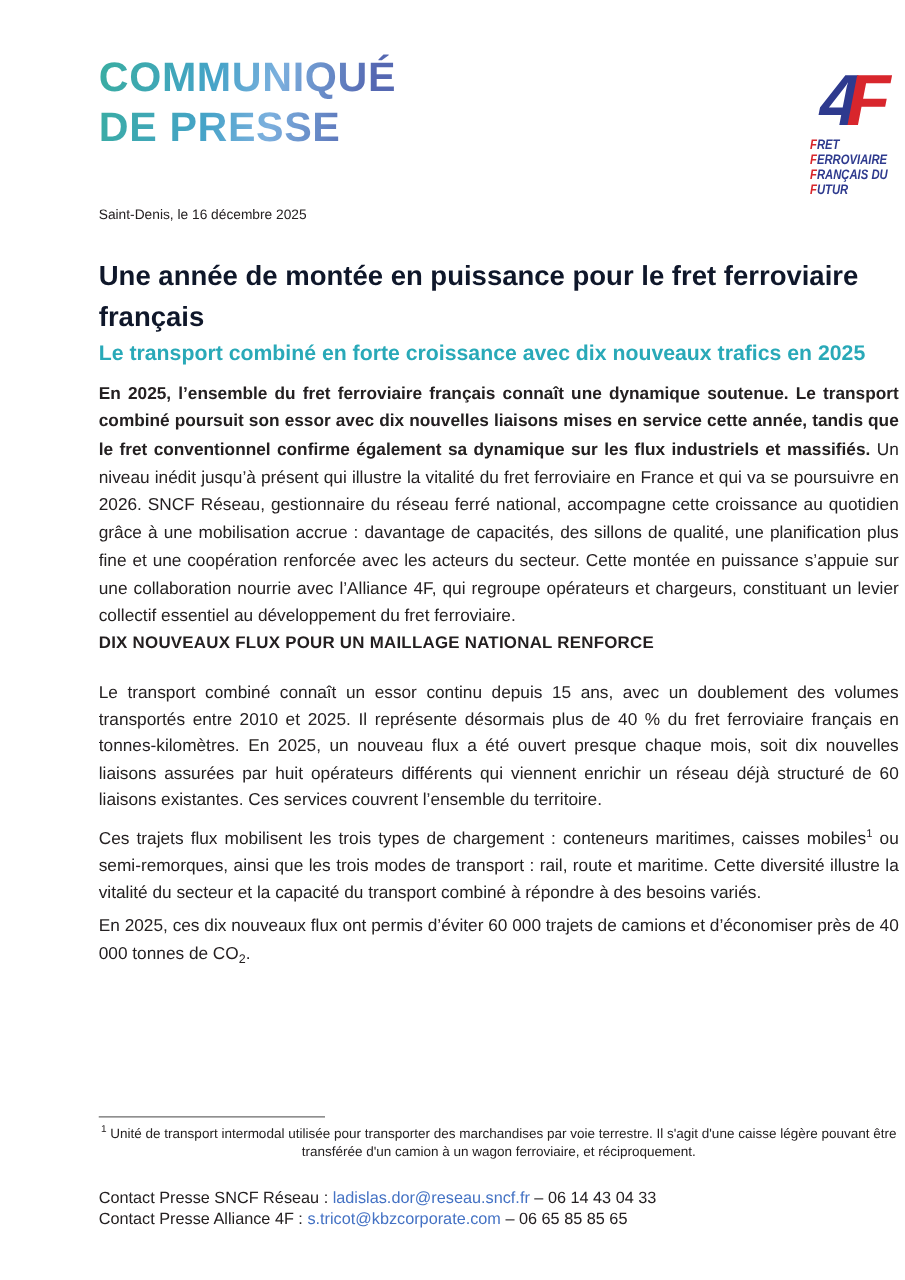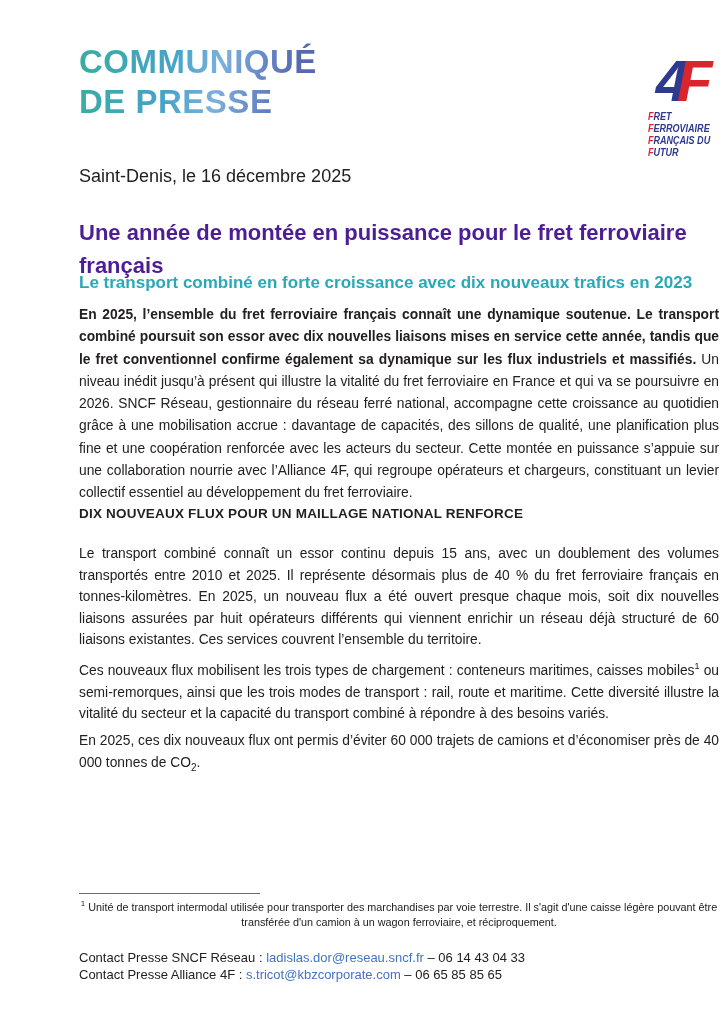--- a/index.html
+++ b/index.html
@@ -21,22 +21,22 @@
   .logo4f-mark { font-style:italic; font-weight:800; font-size:58px; line-height:58px; letter-spacing:-2px; }
   .logo4f-mark .n4 { color:#2e3a8e; }
   .logo4f-mark .fF { color:#d8262c; margin-left:-9px; }
   .logo4f-text { margin-left:6px; font-style:italic; font-weight:700; font-size:11px; line-height:12px; color:#2e3a8e; transform:scaleX(0.82); transform-origin:left center; white-space:nowrap; }
   .logo4f-text .red { color:#d8262c; }
   
   .sncf { width:100px; text-align:center; }
   .sncf-sub { margin-top:2px; font-weight:700; font-size:12px; letter-spacing:5px; color:#8c1d5e; text-indent:5px; }
   
   .abs { position:absolute; left:43px; width:640px; }
-  .dateline { top:166px; font-size:18px; }
-  .title { top:216px; font-size:22px; line-height:33px; font-weight:700; color:#4c1d95; }
+  .dateline { top:166px; font-size:11px; }
+  .title { top:204px; font-size:22px; line-height:33px; font-weight:700; color:#0f172a; }
   .subtitle { top:273px; font-size:17px; font-weight:700; color:#29a9b8; white-space:nowrap; }
   .intro { top:304px; font-size:13.8px; line-height:22.3px; text-align:justify; }
   .intro .bold { font-weight:700; }
   .section-heading { top:506px; font-size:13.5px; font-weight:700; letter-spacing:0.2px; color:#231f20; }
   .para { font-size:13.8px; line-height:21.5px; text-align:justify; }
   .p2 { top:543px; }
   .p3 { top:660px; }
   .p4 { top:730px; }
   sup { font-size:9px; line-height:0; vertical-align:super; }
   sub { font-size:10px; line-height:0; vertical-align:sub; }
@@ -68,29 +68,29 @@
           <div><span class="red">F</span><span>RANÇAIS DU</span></div>
           <div><span class="red">F</span><span>UTUR</span></div>
         </div>
       </div>
     </div>
   </header>
 
   <div class="abs dateline">Saint-Denis, le 16 décembre 2025</div>
 
   <h1 class="abs title" style="margin:0;">Une année de montée en puissance pour le fret ferroviaire français</h1>
-  <h2 class="abs subtitle" style="margin:0;">Le transport combiné en forte croissance avec dix nouveaux trafics en 2023</h2>
+  <h2 class="abs subtitle" style="margin:0;">Le transport combiné en forte croissance avec dix nouveaux trafics en 2025</h2>
 
   <p class="abs intro" style="margin:0;"><span class="bold">En 2025, l’ensemble du fret ferroviaire français connaît une dynamique soutenue. Le transport combiné poursuit son essor avec dix nouvelles liaisons mises en service cette année, tandis que le fret conventionnel confirme également sa dynamique sur les flux industriels et massifiés.</span><span> Un niveau inédit jusqu’à présent qui illustre la vitalité du fret ferroviaire en France et qui va se poursuivre en 2026. SNCF Réseau, gestionnaire du réseau ferré national, accompagne cette croissance au quotidien grâce à une mobilisation accrue : davantage de capacités, des sillons de qualité, une planification plus fine et une coopération renforcée avec les acteurs du secteur. Cette montée en puissance s’appuie sur une collaboration nourrie avec l’Alliance 4F, qui regroupe opérateurs et chargeurs, constituant un levier collectif essentiel au développement du fret ferroviaire.</span></p>
 
   <h3 class="abs section-heading" style="margin:0;">DIX NOUVEAUX FLUX POUR UN MAILLAGE NATIONAL RENFORCE</h3>
 
   <p class="abs para p2" style="margin:0;">Le transport combiné connaît un essor continu depuis 15 ans, avec un doublement des volumes transportés entre 2010 et 2025. Il représente désormais plus de 40 % du fret ferroviaire français en tonnes-kilomètres. En 2025, un nouveau flux a été ouvert presque chaque mois, soit dix nouvelles liaisons assurées par huit opérateurs différents qui viennent enrichir un réseau déjà structuré de 60 liaisons existantes. Ces services couvrent l’ensemble du territoire.</p>
 
-  <p class="abs para p3" style="margin:0;"><span>Ces nouveaux flux mobilisent les trois types de chargement : conteneurs maritimes, caisses mobiles</span><sup>1</sup><span> ou semi-remorques, ainsi que les trois modes de transport : rail, route et maritime. Cette diversité illustre la vitalité du secteur et la capacité du transport combiné à répondre à des besoins variés.</span></p>
+  <p class="abs para p3" style="margin:0;"><span>Ces trajets flux mobilisent les trois types de chargement : conteneurs maritimes, caisses mobiles</span><sup>1</sup><span> ou semi-remorques, ainsi que les trois modes de transport : rail, route et maritime. Cette diversité illustre la vitalité du secteur et la capacité du transport combiné à répondre à des besoins variés.</span></p>
 
   <p class="abs para p4" style="margin:0;"><span>En 2025, ces dix nouveaux flux ont permis d’éviter 60 000 trajets de camions et d’économiser près de 40 000 tonnes de CO</span><sub>2</sub><span>.</span></p>
 
   <div class="abs footnote-rule"></div>
   <p class="abs footnote" style="margin:0;"><sup>1</sup><span> Unité de transport intermodal utilisée pour transporter des marchandises par voie terrestre. Il s'agit d'une caisse légère pouvant être transférée d'un camion à un wagon ferroviaire, et réciproquement.</span></p>
 
   <div class="abs contacts">
     <div><span>Contact Presse SNCF Réseau : </span><a class="contact-link">ladislas.dor@reseau.sncf.fr</a><span> – 06 14 43 04 33</span></div>
     <div><span>Contact Presse Alliance 4F : </span><a class="contact-link">s.tricot@kbzcorporate.com</a><span> – 06 65 85 85 65</span></div>
   </div>

